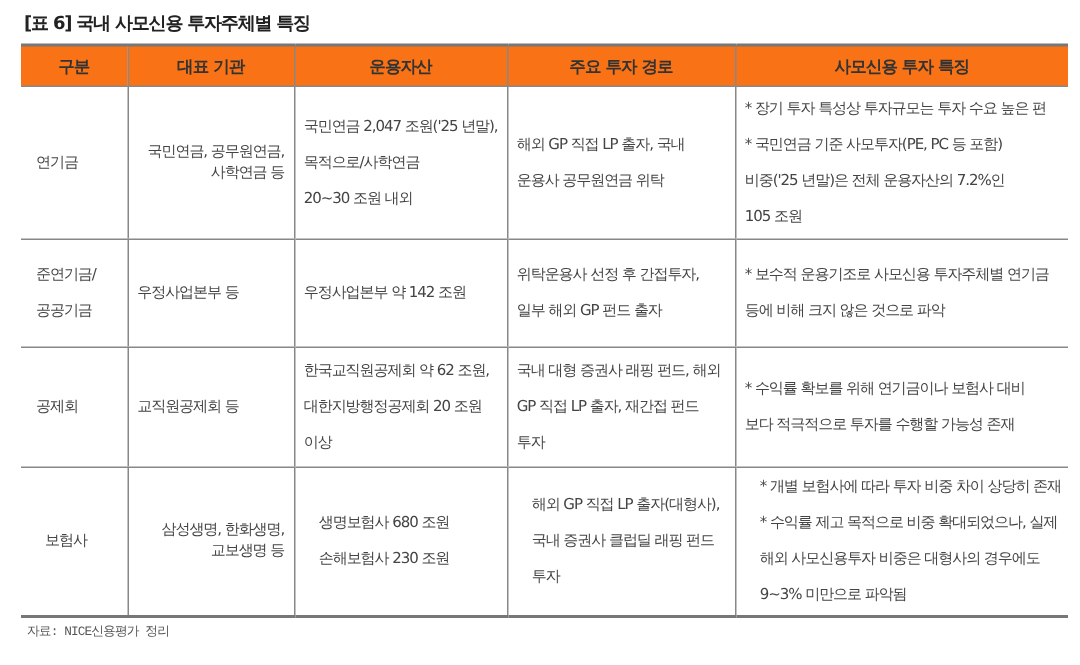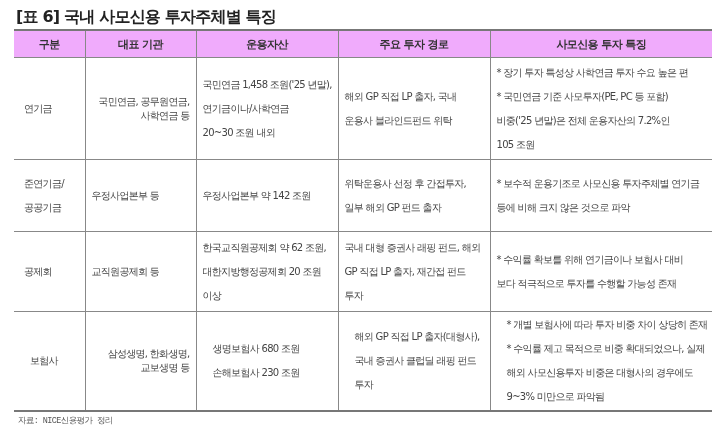--- a/index.html
+++ b/index.html
@@ -1,19 +1,19 @@
 <!DOCTYPE html>
 <html><head>
 <meta charset="utf-8">
 <style>
   html, body { margin: 0; padding: 0; background: #ffffff; }
   body { width: 720px; height: 443px; overflow: hidden; font-family: "DejaVu Sans", sans-serif; color: #333; position: relative; }
-  .title { position: absolute; left: 16px; top: 7px; font-size: 16px; font-weight: bold; color: #222; letter-spacing: -0.8px; }
+  .title { position: absolute; left: 16px; top: 7px; font-size: 12px; font-weight: bold; color: #222; letter-spacing: -0.8px; }
   table { position: absolute; left: 14px; top: 29px; width: 698px; border-collapse: collapse; table-layout: fixed; }
-  th { background: #f0abfc; font-size: 11px; font-weight: bold; color: #333; height: 26px; padding: 0; text-align: center; border-top: 2px solid #777; border-bottom: 1px solid #888; letter-spacing: -0.6px; }
+  th { background: #f97316; font-size: 11px; font-weight: bold; color: #333; height: 26px; padding: 0; text-align: center; border-top: 2px solid #777; border-bottom: 1px solid #888; letter-spacing: -0.6px; }
   th + th, td + td { border-left: 1px solid #888; }
   td { font-size: 10px; color: #444; vertical-align: middle; border-bottom: 1px solid #888; padding: 0 6px; letter-spacing: -0.7px; }
   td.c1 { padding-left: 10px; margin-top: 28px; }
   tr:last-child td { border-bottom: 2px solid #777; padding-left: 16px; }
   .line { display: block; white-space: nowrap; }
   .lh-wide .line { line-height: 24px; }
   .lh-tight .line { line-height: 14px; text-align: right; }
   .source { position: absolute; left: 18px; top: 415px; font-size: 8.5px; color: #555; letter-spacing: -0.6px; font-family: Liberation Mono, monospace; }
 </style>
 </head>
@@ -42,30 +42,30 @@
 
     <tr style="height:102px">
       <td class="c1 lh-wide">
         <span class="line">연기금</span>
       </td>
       <td class="lh-tight">
         <span class="line">국민연금, 공무원연금,</span>
         <span class="line">사학연금 등</span>
       </td>
       <td class="lh-wide">
-        <span class="line">국민연금 1,458 조원('25 년말),</span>
-        <span class="line">연기금이나/사학연금</span>
+        <span class="line">국민연금 2,047 조원('25 년말),</span>
+        <span class="line">목적으로/사학연금</span>
         <span class="line">20~30 조원 내외</span>
       </td>
       <td class="lh-wide">
         <span class="line">해외 GP 직접 LP 출자, 국내</span>
-        <span class="line">운용사 블라인드펀드 위탁</span>
+        <span class="line">운용사 공무원연금 위탁</span>
       </td>
       <td class="lh-wide">
-        <span class="line">* 장기 투자 특성상 사학연금 투자 수요 높은 편</span>
+        <span class="line">* 장기 투자 특성상 투자규모는 투자 수요 높은 편</span>
         <span class="line">* 국민연금 기준 사모투자(PE, PC 등 포함)</span>
         <span class="line">비중('25 년말)은 전체 운용자산의 7.2%인</span>
         <span class="line">105 조원</span>
       </td>
     </tr>
 
     <tr style="height:72px">
       <td class="c1 lh-wide">
         <span class="line">준연기금/</span>
         <span class="line">공공기금</span>

